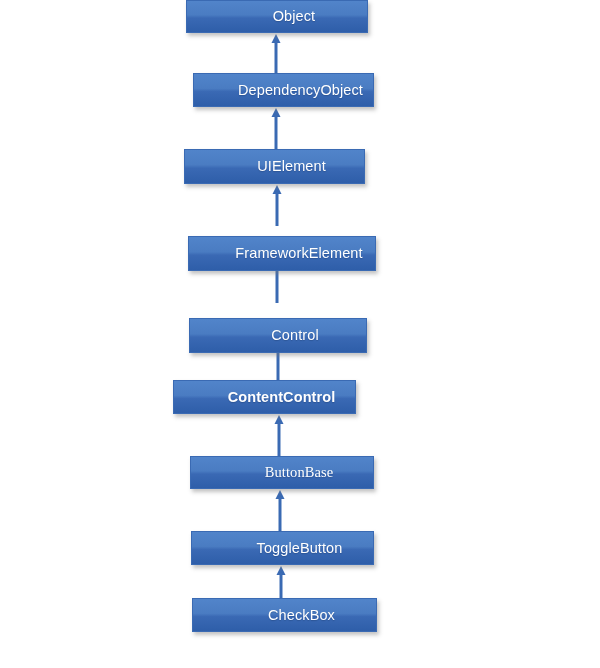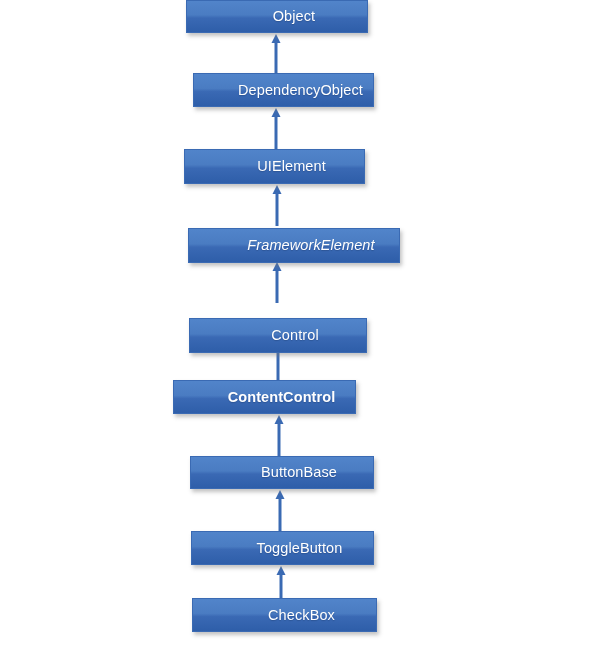--- a/index.html
+++ b/index.html
@@ -93,30 +93,30 @@
   <div id="node-layer">
       <div class="node" style="left: 186px; top: 0px; width: 182px; height: 33px;">
         <span class="label">Object</span>
       </div>
       <div class="node" style="left: 185px; top: 73px; width: 181px; height: 34px; margin-left: 8px;">
         <span class="label">DependencyObject</span>
       </div>
       <div class="node" style="left: 184px; top: 149px; width: 181px; height: 35px; text-align: right;">
         <span class="label">UIElement</span>
       </div>
-      <div class="node" style="left: 188px; top: 228px; width: 212px; height: 35px; font-style: italic;">
+      <div class="node" style="left: 188px; top: 236px; width: 188px; height: 35px;">
         <span class="label">FrameworkElement</span>
       </div>
       <div class="node" style="left: 189px; top: 303px; width: 178px; height: 35px; margin-top: 15px;">
         <span class="label">Control</span>
       </div>
       <div class="node bold" style="left: 173px; top: 380px; width: 183px; height: 34px;">
         <span class="label">ContentControl</span>
       </div>
-      <div class="node" style="left: 190px; top: 456px; width: 184px; height: 33px;">
+      <div class="node" style="left: 190px; top: 456px; width: 184px; height: 33px; font-family: Liberation Serif, serif;">
         <span class="label">ButtonBase</span>
       </div>
       <div class="node" style="left: 191px; top: 531px; width: 183px; height: 34px;">
         <span class="label">ToggleButton</span>
       </div>
       <div class="node" style="left: 192px; top: 598px; width: 185px; height: 34px;">
         <span class="label">CheckBox</span>
       </div>
     </div>
 </div>

